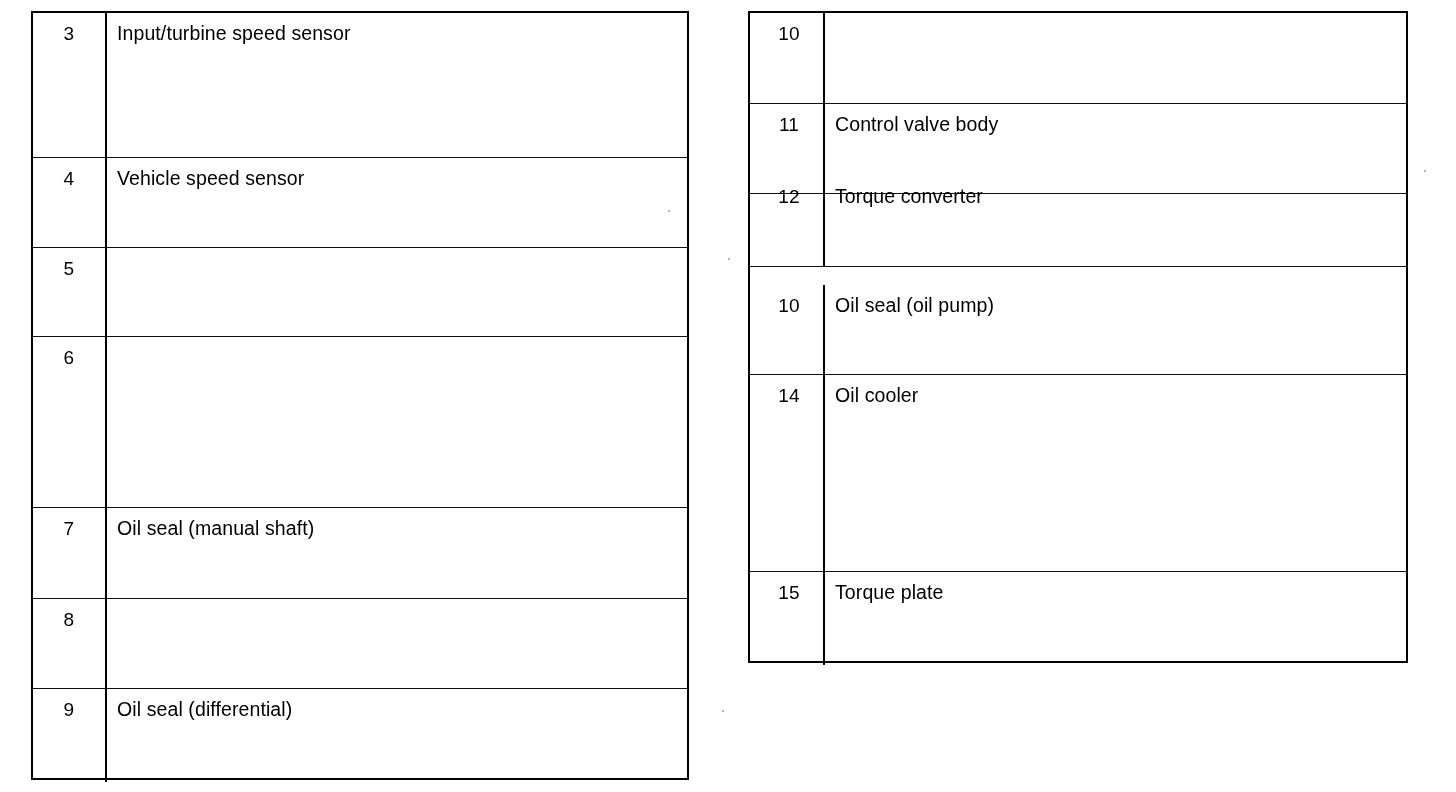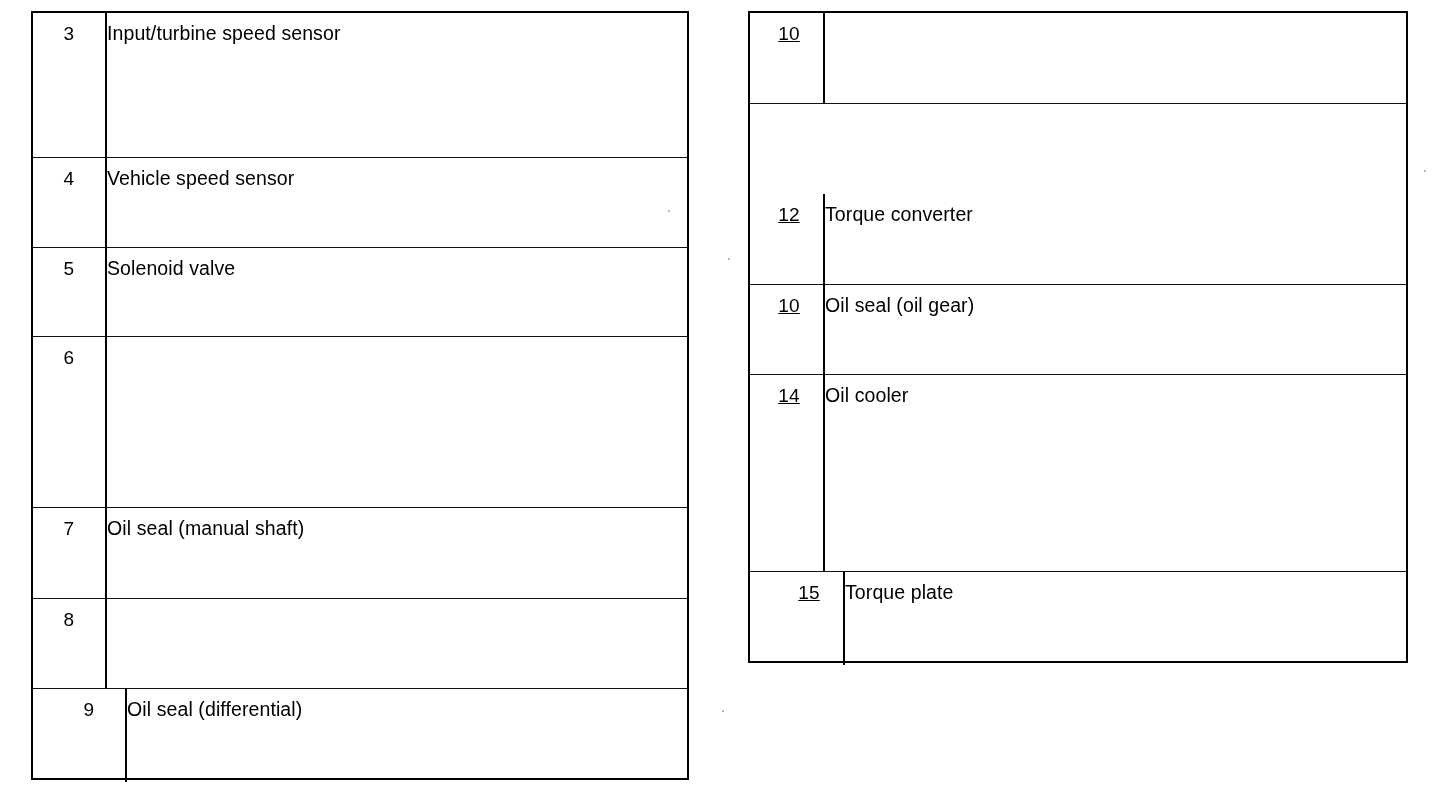--- a/index.html
+++ b/index.html
@@ -35,21 +35,20 @@
 
   .parts-row {
     position: absolute;
     left: 0;
     right: 0;
     box-sizing: border-box;
     border-bottom: 1.6px solid #111111;
   }
   .parts-row.last {
     border-bottom: none;
-    margin-left: 20px;
   }
 
   
   .cell-num {
     position: absolute;
     left: 0;
     top: 0;
     bottom: 0;
     box-sizing: border-box;
     display: block;
@@ -79,20 +78,21 @@
     bottom: 0;
     right: 0;
     box-sizing: border-box;
     font-size: 19.5px;
     line-height: 1;
     letter-spacing: 0.1px;
   }
   .cell-desc .desc-text {
     display: block;
     padding-top: 11px;
+    padding-left: 10px;
     white-space: nowrap;
   }
 
   
   #table-left {
     left: 31px;
     top: 11px;
     width: 658px;   
     height: 769px;  
   }
@@ -100,21 +100,21 @@
   #table-left .col-rule  { left: 72px; }
   #table-left .cell-desc { left: 74px; }
 
   
   #table-right {
     left: 748px;
     top: 11px;
     width: 660px;   
     height: 652px;  
   }
-  #table-right .cell-num  { width: 78px; text-decoration: underline; }
+  #table-right .cell-num  { width: 78px; }
   #table-right .col-rule  { left: 73px; }
   #table-right .cell-desc { left: 75px; }
 
   
   .speck {
     position: absolute;
     background: #7a7a7a;
     width: 2px;
     height: 2px;
     opacity: 0.55;
@@ -142,23 +142,20 @@
         <div class="col-rule"></div>
         <div class="cell-desc">
           <span class="desc-text">Vehicle speed sensor</span>
         </div>
       </div>
       <div class="parts-row" style="top: 235px; height: 89px;">
         <div class="cell-num">
           <span class="num-text">5</span>
         </div>
         <div class="col-rule"></div>
-        <div class="cell-desc">
-          <span class="desc-text">Solenoid valve</span>
-        </div>
       </div>
       <div class="parts-row" style="top: 324px; height: 171px;">
         <div class="cell-num">
           <span class="num-text">6</span>
         </div>
         <div class="col-rule"></div>
       </div>
       <div class="parts-row" style="top: 495px; height: 91px;">
         <div class="cell-num">
           <span class="num-text">7</span>
@@ -185,36 +182,45 @@
       </div>
     </div>
 
   <div class="parts-table" id="table-right">
       <div class="parts-row" style="top: 0px; height: 91px;">
         <div class="cell-num">
           <span class="num-text">10</span>
         </div>
         <div class="col-rule"></div>
       </div>
-      <div class="parts-row" style="top: 181px; height: 91px;">
+      <div class="parts-row" style="top: 91px; height: 90px;">
+        <div class="cell-num">
+          <span class="num-text">11</span>
+        </div>
+        <div class="col-rule"></div>
+        <div class="cell-desc">
+          <span class="desc-text">Control valve body</span>
+        </div>
+      </div>
+      <div class="parts-row" style="top: 163px; height: 91px;">
         <div class="cell-num">
           <span class="num-text">12</span>
         </div>
         <div class="col-rule"></div>
         <div class="cell-desc">
           <span class="desc-text">Torque converter</span>
         </div>
       </div>
       <div class="parts-row" style="top: 272px; height: 90px;">
         <div class="cell-num">
           <span class="num-text">10</span>
         </div>
         <div class="col-rule"></div>
         <div class="cell-desc">
-          <span class="desc-text">Oil seal (oil gear)</span>
+          <span class="desc-text">Oil seal (oil pump)</span>
         </div>
       </div>
       <div class="parts-row" style="top: 362px; height: 197px;">
         <div class="cell-num">
           <span class="num-text">14</span>
         </div>
         <div class="col-rule"></div>
         <div class="cell-desc">
           <span class="desc-text">Oil cooler</span>
         </div>

